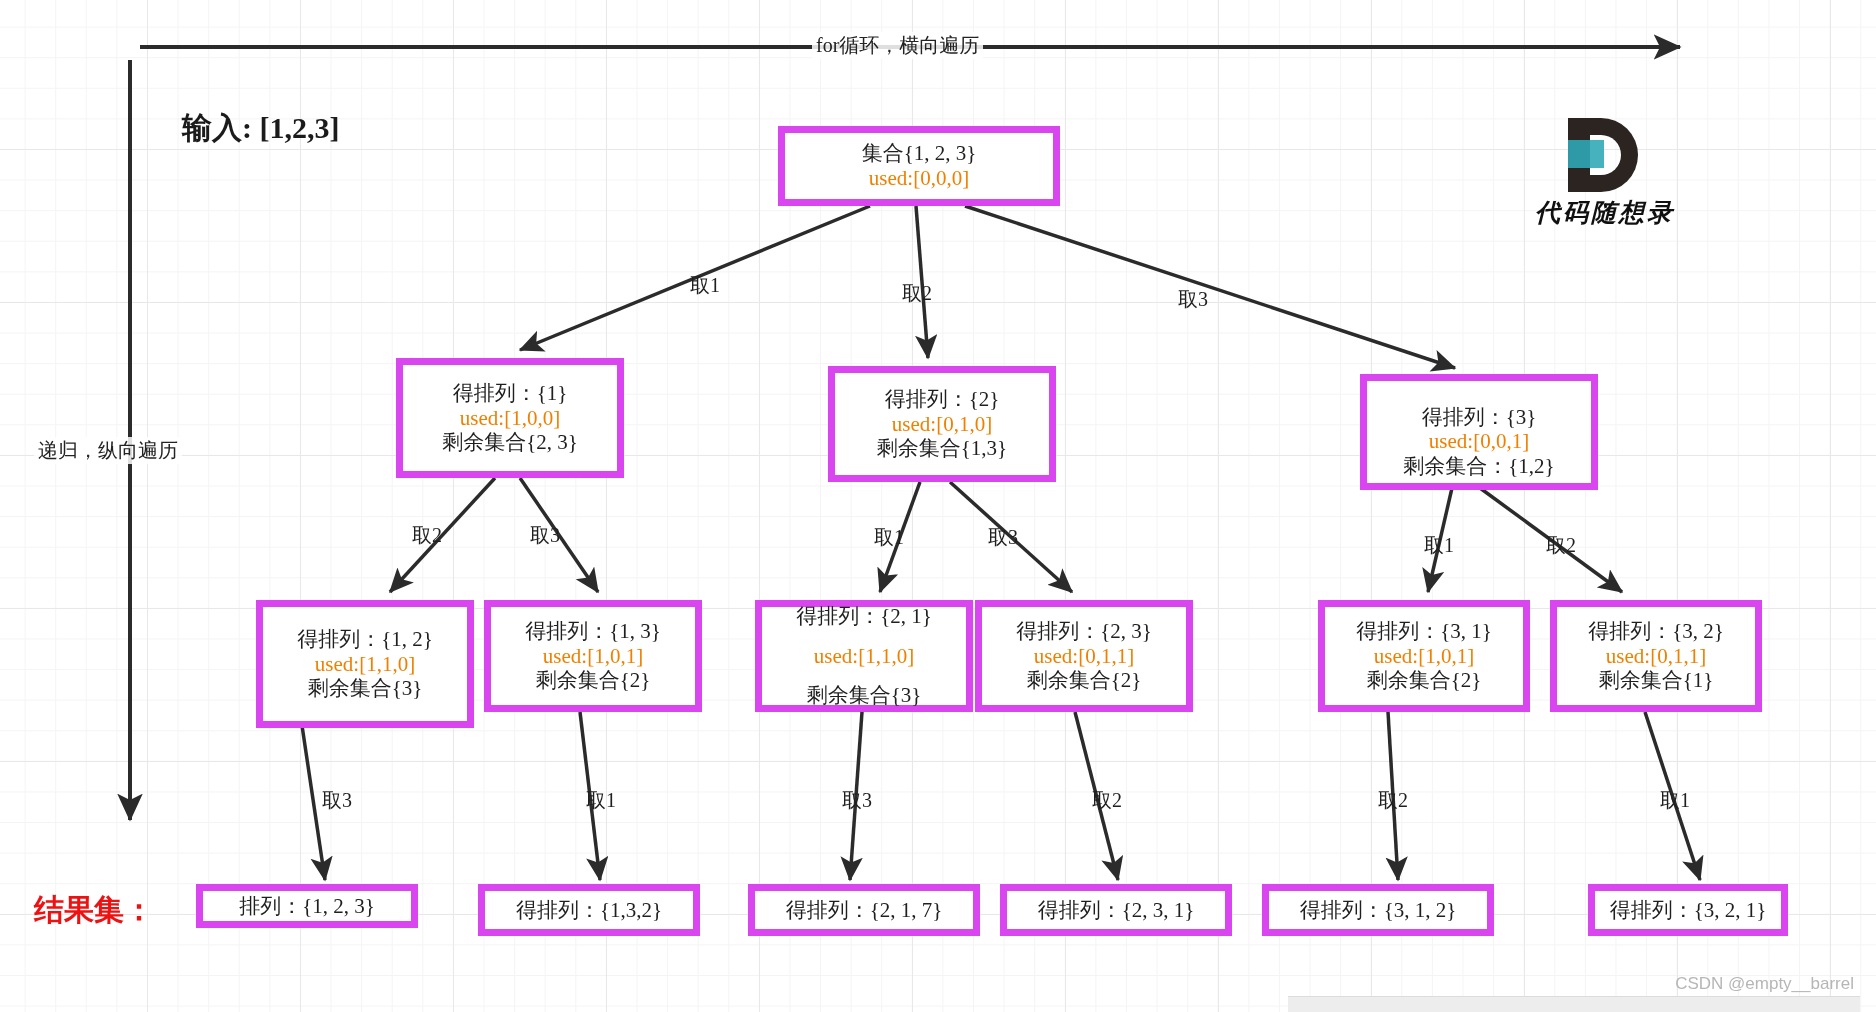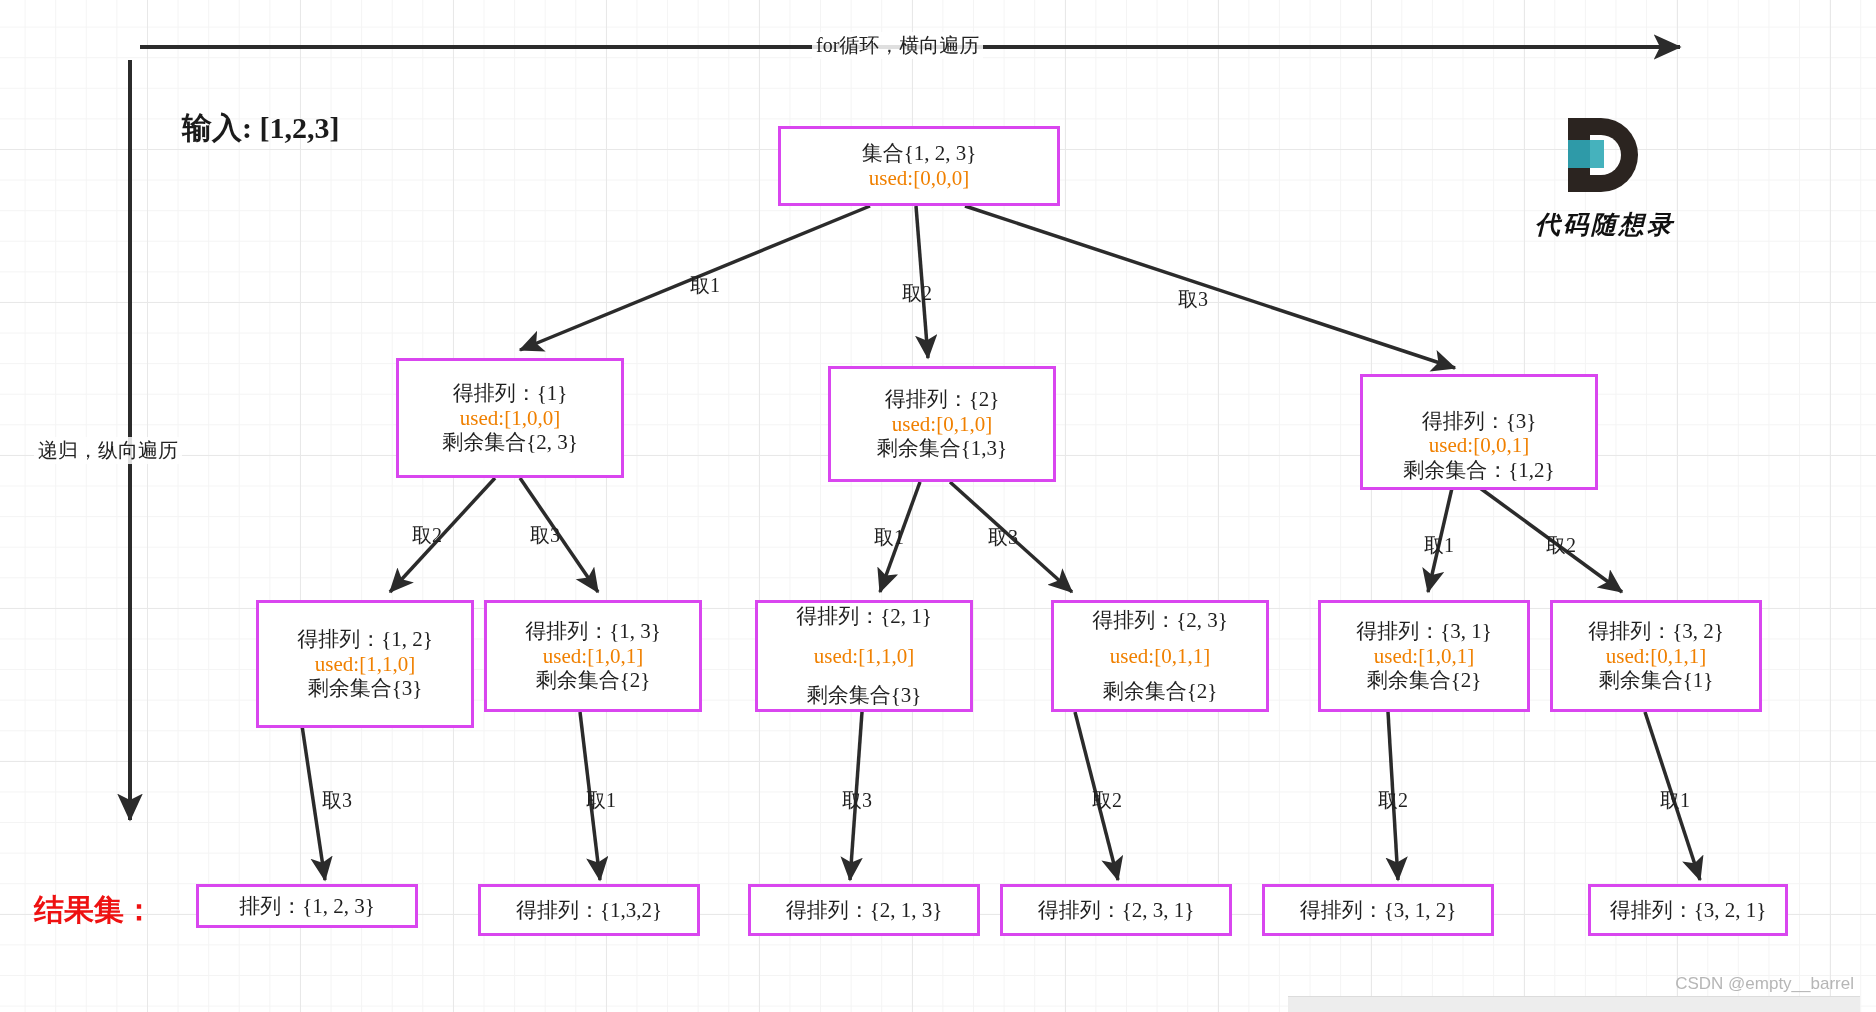--- a/index.html
+++ b/index.html
@@ -24,21 +24,21 @@
       153px 153px,
       30.6px 30.6px,
       30.6px 30.6px;
     background-position:-6px -4px,-6px -4px,-6px -4px,-6px -4px;
   }
   #stage{position:absolute;left:0;top:0;width:1876px;height:1012px;}
   svg#edges{position:absolute;left:0;top:0;width:1876px;height:1012px;pointer-events:none;}
 
   .node{
     position:absolute;
-    border:3px solid #d946ef;
+    border:7px solid #d946ef;
     background:#ffffff;
     box-sizing:border-box;
     display:flex;flex-direction:column;
     align-items:center;justify-content:center;
     line-height:1.18;
     color:#1f1f1f;
     font-size:21px;
     padding:4px 10px;
     white-space:nowrap;
   }
@@ -84,21 +84,21 @@
   }
   #logo .mark .teal{
     position:absolute;left:6px;top:22px;width:36px;height:28px;background:#45b2bd;
   }
   #logo .mark .teal2{
     position:absolute;left:6px;top:22px;width:22px;height:28px;background:#2e9aa8;
   }
   #logo .cap{
     font-family:"Liberation Serif",serif;
     font-weight:bold;font-style:italic;
-    font-size:25px;letter-spacing:3px;color:#101010;margin-top:16px;
+    font-size:25px;letter-spacing:3px;color:#101010;margin-top:4px;
   }
   #watermark{
     position:absolute;right:22px;top:974px;
     font-family:"Liberation Sans",sans-serif;
     font-size:17px;color:#b6b6b6;white-space:nowrap;
   }
   #bottombar{
     position:absolute;left:1288px;top:996px;width:572px;height:16px;
     background:#ededed;border-top:1px solid #dcdcdc;
   }
@@ -178,21 +178,21 @@
   <div class="node" style="left:484px;top:600px;width:218px;height:112px;">
     <div>得排列：{1, 3}</div>
     <div class="used">used:[1,0,1]</div>
     <div>剩余集合{2}</div>
   </div>
   <div class="node" style="left:755px;top:600px;width:218px;height:112px;gap:15px;">
     <div>得排列：{2, 1}</div>
     <div class="used">used:[1,1,0]</div>
     <div>剩余集合{3}</div>
   </div>
-  <div class="node" style="left:1051px;top:600px;width:218px;height:112px;gap:11px;">
+  <div class="node" style="left:975px;top:600px;width:218px;height:112px;">
     <div>得排列：{2, 3}</div>
     <div class="used">used:[0,1,1]</div>
     <div>剩余集合{2}</div>
   </div>
   <div class="node" style="left:1318px;top:600px;width:212px;height:112px;">
     <div>得排列：{3, 1}</div>
     <div class="used">used:[1,0,1]</div>
     <div>剩余集合{2}</div>
   </div>
   <div class="node" style="left:1550px;top:600px;width:212px;height:112px;">
@@ -201,21 +201,21 @@
     <div>剩余集合{1}</div>
   </div>
 
   <div class="node leaf" style="left:196px;top:884px;width:222px;height:44px;">
     <div>排列：{1, 2, 3}</div>
   </div>
   <div class="node leaf" style="left:478px;top:884px;width:222px;height:52px;">
     <div>得排列：{1,3,2}</div>
   </div>
   <div class="node leaf" style="left:748px;top:884px;width:232px;height:52px;">
-    <div>得排列：{2, 1, 3}</div>
+    <div>得排列：{2, 1, 7}</div>
   </div>
   <div class="node leaf" style="left:1000px;top:884px;width:232px;height:52px;">
     <div>得排列：{2, 3, 1}</div>
   </div>
   <div class="node leaf" style="left:1262px;top:884px;width:232px;height:52px;">
     <div>得排列：{3, 1, 2}</div>
   </div>
   <div class="node leaf" style="left:1588px;top:884px;width:200px;height:52px;">
     <div>得排列：{3, 2, 1}</div>
   </div>

